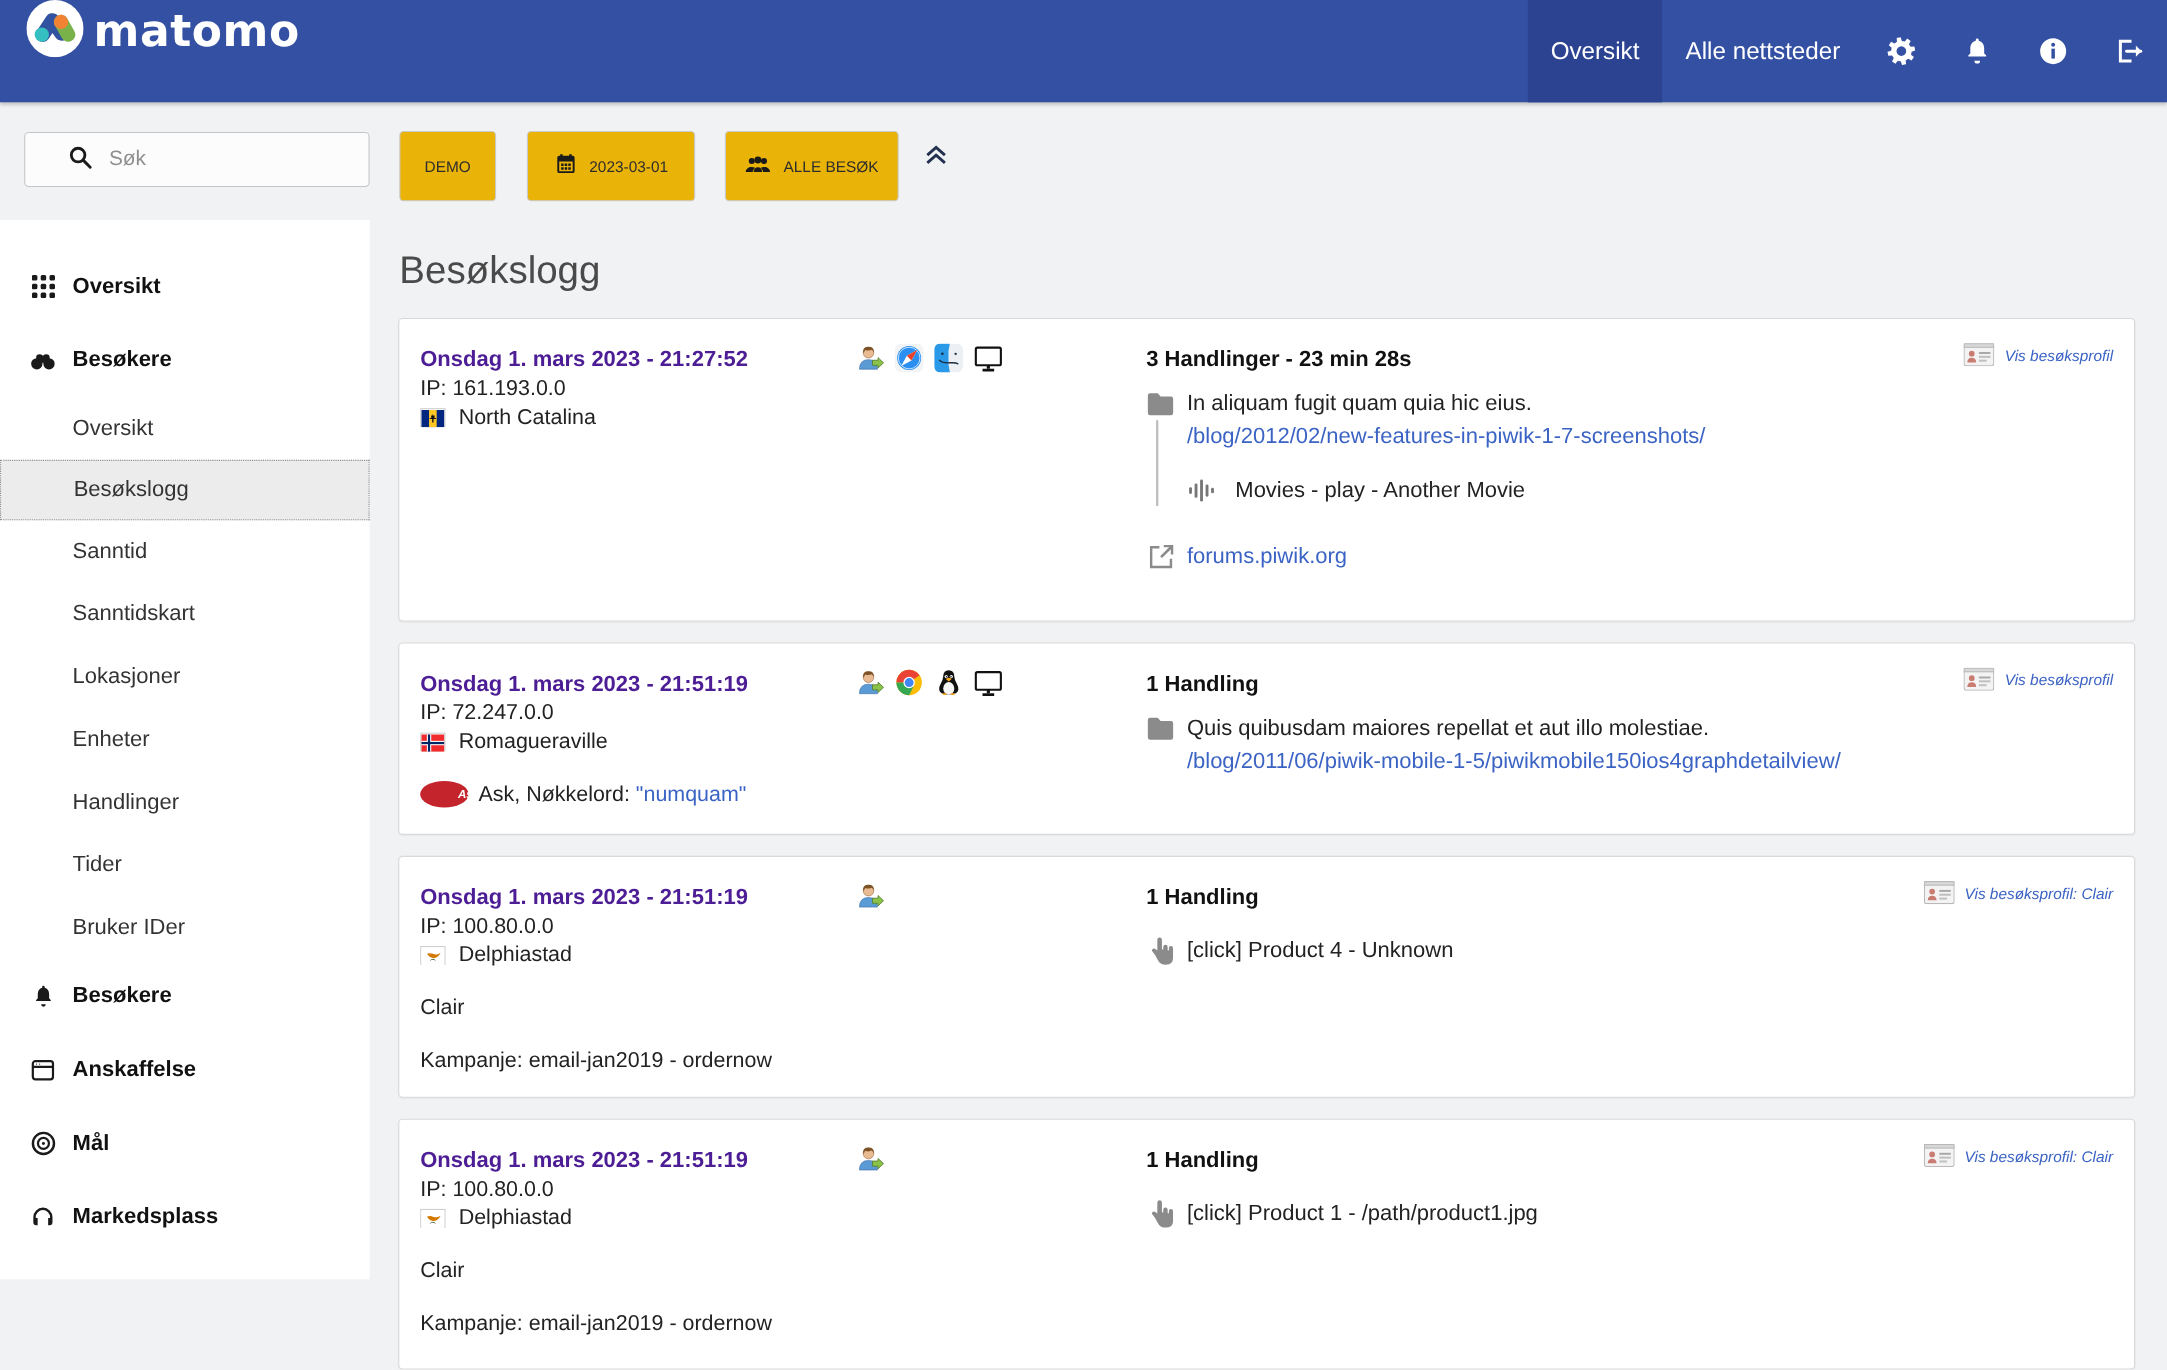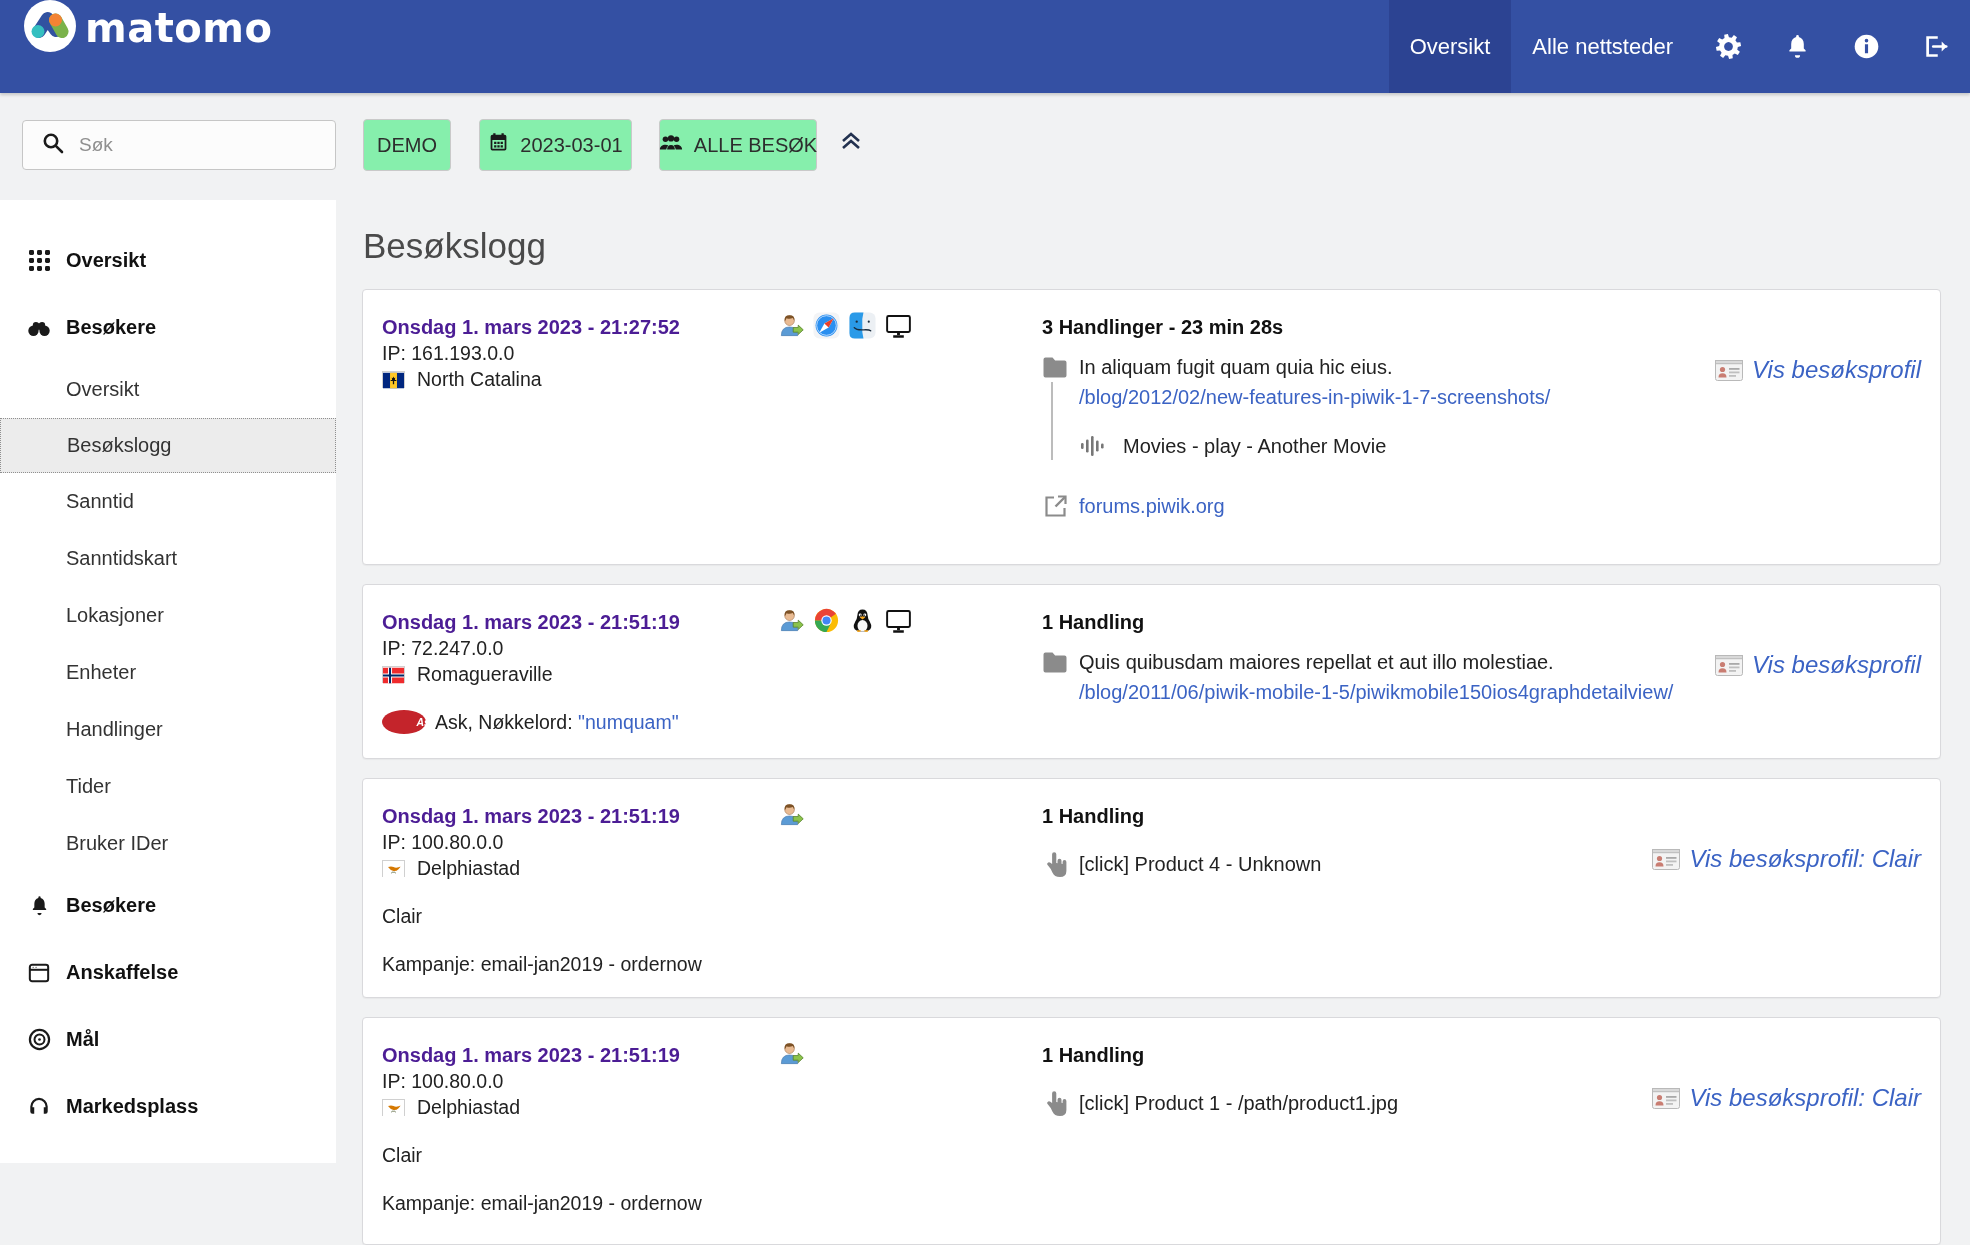--- a/index.html
+++ b/index.html
@@ -30,33 +30,33 @@
   .nav-iconbtn {
     width:69px; height:93px; display:flex; align-items:center; justify-content:center;
     cursor:pointer;
   }
   .nav-iconbtn svg { width:27px; height:27px; }
   
   .toolbar { position:absolute; top:93px; left:0; width:1970px; height:107px; }
   .searchbox {
     position:absolute; left:22px; top:27px; width:314px; height:50px;
     background:#fcfcfc; border:1px solid #c6c6c6; border-radius:4px;
-    display:flex; align-items:center;
+    display:flex; align-items:center;padding-left:20px;
   }
   .searchbox svg { margin-left:18px; flex:none; }
   .searchbox input {
     border:none; outline:none; background:transparent; margin-left:12px;
     font-size:19px; font-family:inherit; color:#333; width:240px;
   }
   .searchbox input::placeholder { color:#8f8f8f; }
   .tb-btn {
-    position:absolute; top:26px; height:52px; background:#86efac;
+    position:absolute; top:26px; height:64px; background:#eab308;
     border:1px solid #c9c9c9; border-radius:4px;
     display:flex; align-items:center; justify-content:center; gap:11px;
-    font-size:20px; color:#2d2d2d; cursor:pointer; padding:0 12px;
+    font-size:14px; color:#2d2d2d; cursor:pointer; padding:0 12px;
     white-space:nowrap;
   }
   #btn-site { left:363px; width:88px; }
   #btn-date { left:479px; width:153px; }
   #btn-segment { left:659px; width:158px; }
   .collapse-btn { position:absolute; left:839px; top:37px; cursor:pointer; }
   
   .sidebar {
     position:absolute; left:0; top:200px; width:336px; height:963px;
     background:#fff; padding-top:27px;
@@ -100,21 +100,21 @@
   .a-row { display:flex; gap:9px; font-size:20px; line-height:30px; color:#222; align-items:flex-start; }
   .a-row .a-icon { width:28px; height:30px; flex:none; display:flex; align-items:center; justify-content:center; }
   .a-sub { padding-left:37px; }
   .a-media { margin-top:19px; padding-left:37px; }
   .a-media .a-icon { width:30px; margin-right:5px; }
   .a-out { margin-top:30px; }
   .connector { position:absolute; left:9px; width:2px; background:#bcbcbc; }
   
   .profile {
     position:absolute; top:22px; right:19px; display:flex; align-items:center; gap:9px;
-    font-size:24px; font-style:italic; color:#3b63c4; cursor:pointer;margin-top:44px;
+    font-size:14px; font-style:italic; color:#3b63c4; cursor:pointer;
   }
   .askicon {
     width:24px; height:24px; border-radius:50%; background:#c4242b; color:#fff;
     font-size:10.5px; font-weight:bold; font-style:italic;
     display:flex; align-items:center; justify-content:center; margin-right:9px; flex:none;padding-left:44px;
   }
 </style>
 </head>
 <body>
 

